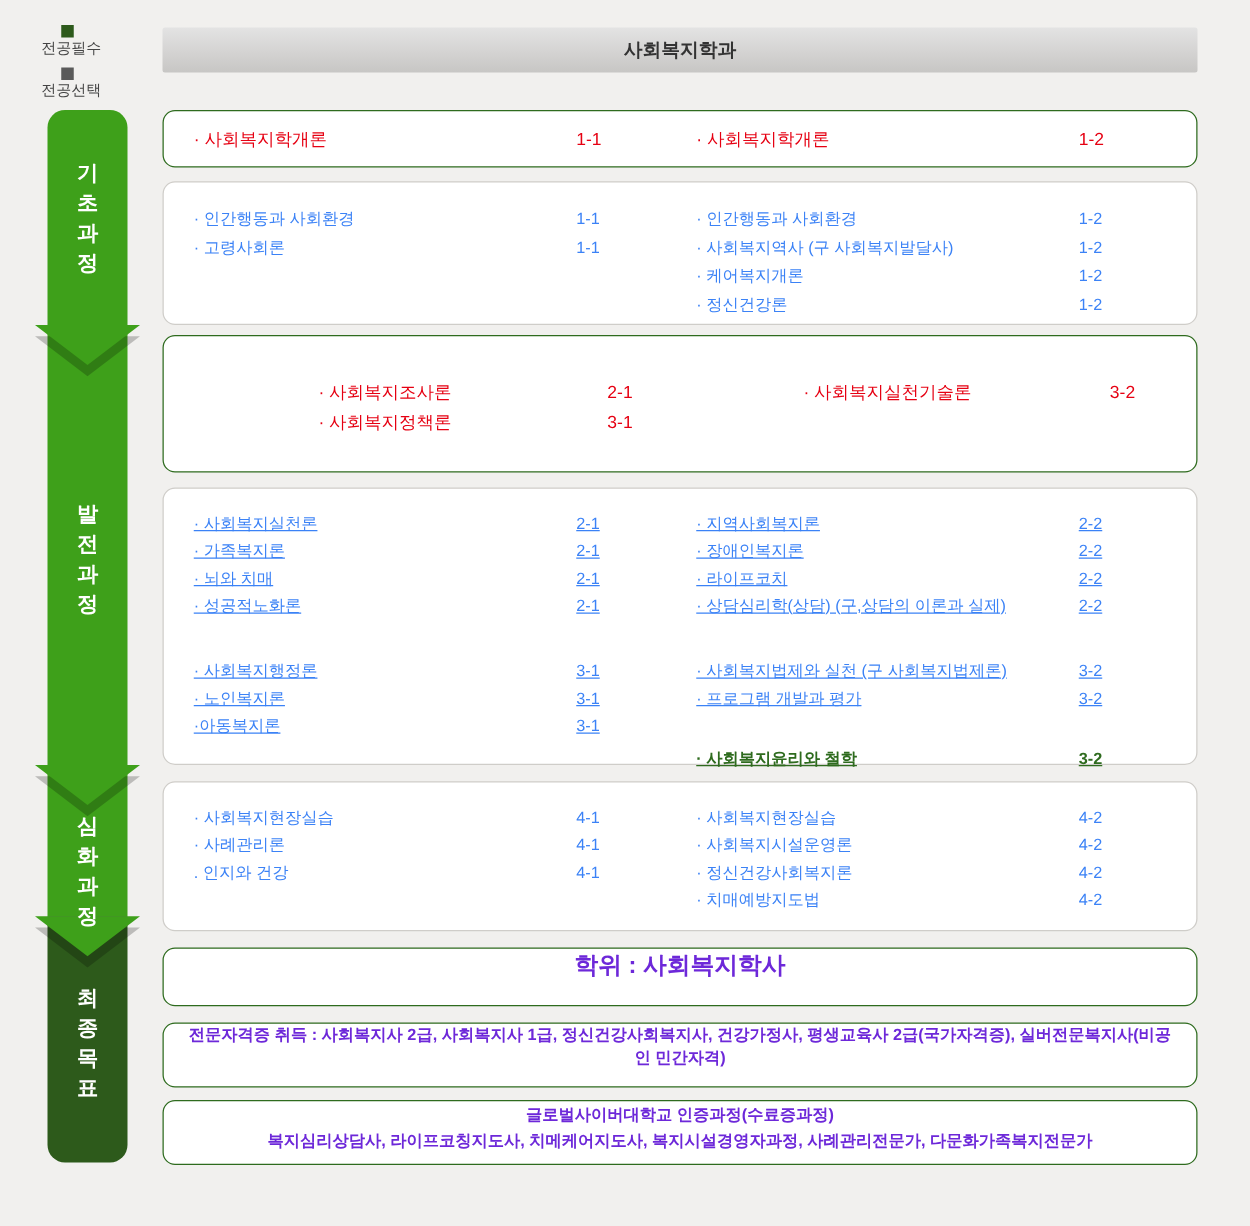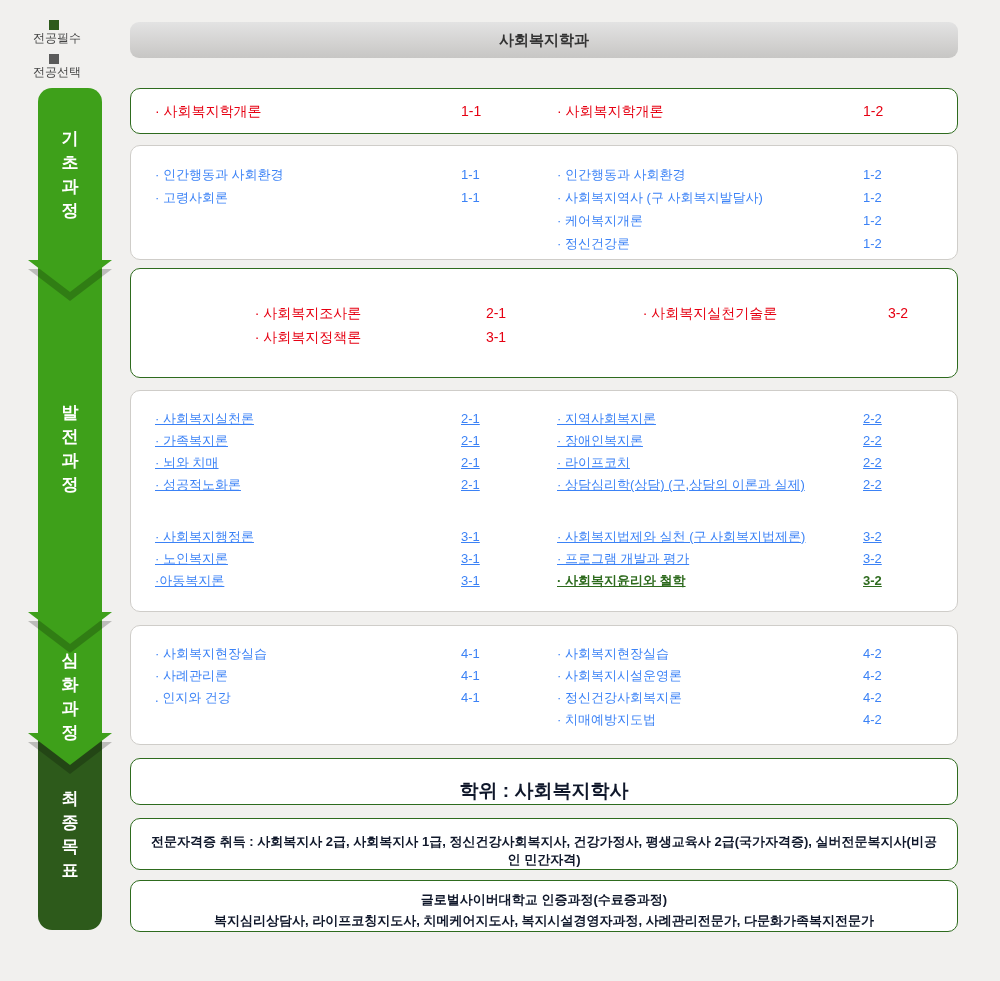--- a/index.html
+++ b/index.html
@@ -11,21 +11,21 @@
   
   .legend { position:absolute; left:33px; top:20px; }
   .legend-row { display:flex; align-items:center; margin-bottom:7px;flex-direction:column; }
   .swatch { width:10px; height:10px; margin-right:7px; }
   .swatch.req { background:#2d5a1b; }
   .swatch.elec { background:#5a5a5a; }
   .legend-label { font-size:12px; color:#444; }
   
   .header {
     position:absolute; left:130px; top:22px; width:828px; height:36px;
-    border-radius:9px;
+    border-radius:2px;
     background:linear-gradient(180deg,#e3e3e3 0%,#d4d3d2 55%,#c7c6c4 100%);
     display:flex; align-items:center; justify-content:center;
     font-size:15px; font-weight:bold; color:#333;
   }
   
   .stage-col { position:absolute; left:28px; top:88px; width:84px; height:854px; }
   .seg { position:absolute; left:10px; width:64px; z-index:1; }
   .seg1 { top:0;     height:172px; background:#3ea01a; border-radius:14px 14px 0 0; }
   .seg2 { top:172px; height:352px; background:#3ea01a; }
   .seg3 { top:524px; height:121px; background:#3ea01a; }
@@ -51,29 +51,29 @@
   }
   .box.greenb { border:1.5px solid #2e6b1e; }
   .box.grayb  { border:1px solid #cfcdc9; }
   .vcenter { align-items:center; }
   .cols { display:grid; grid-template-columns:1fr 1fr; column-gap:26px;
           padding:0 24px; width:100%; }
   .row { display:flex; line-height:23px; font-size:13px; color:#3b82f6; }
   .cname { flex:1; }
   .cterm { width:70px; }
   .row.red { color:#e60012; font-weight:normal; font-size:14px; line-height:24px; }
-  .row.hl  { color:#2e6b1e; font-weight:bold; }
+  .row.hl  { color:#2e6b1e; font-weight:bold;margin-top:26px; }
   .pt-req2 { padding-top:32px;text-align:center; }
   .pt-elec { padding-top:17px; }
   .elec2-rows .row { line-height:22px;text-decoration:underline; }
   .group-b { margin-top:30px; }
   .elec3-rows .row { line-height:22px; }
   
-  .outcome { align-items:center; justify-content:flex-end; flex-direction:column;
-             color:#0f172a; font-weight:bold; text-align:center; }
+  .outcome { align-items:center; justify-content:flex-start; flex-direction:column;
+             color:#6d28d9; font-weight:bold; text-align:center; }
   .degree-text { font-size:19px; }
   .certs-text  { font-size:13px; padding:0 14px; }
   .cyber-text  { font-size:13px; line-height:21px; padding:0 14px; }
 </style>
 </head>
 <body>
 
 <div class="legend">
   <div class="legend-row">
     <span class="swatch req"></span>

